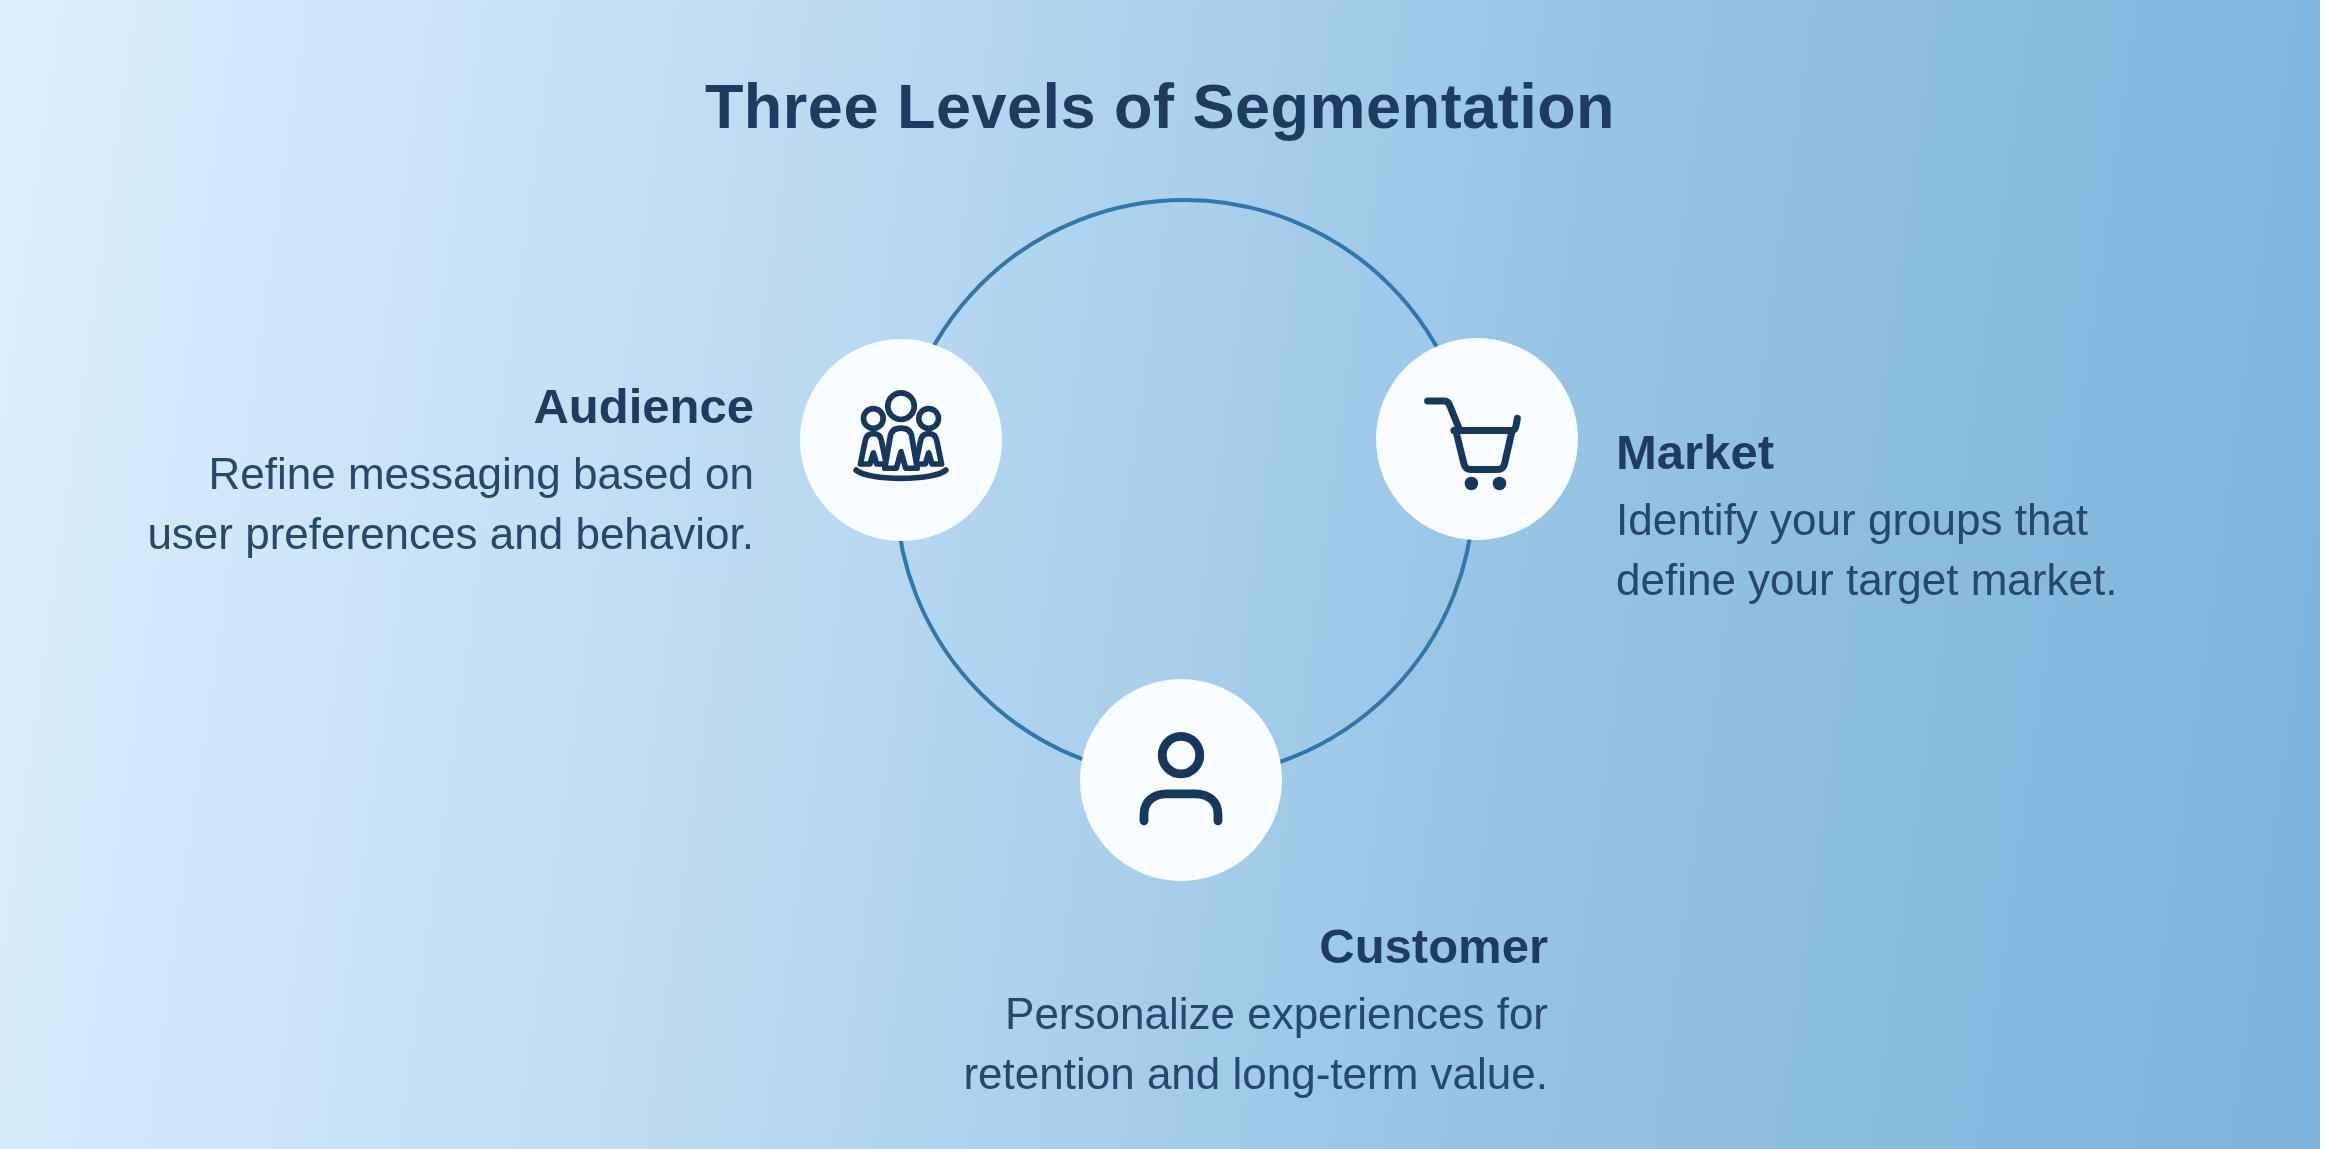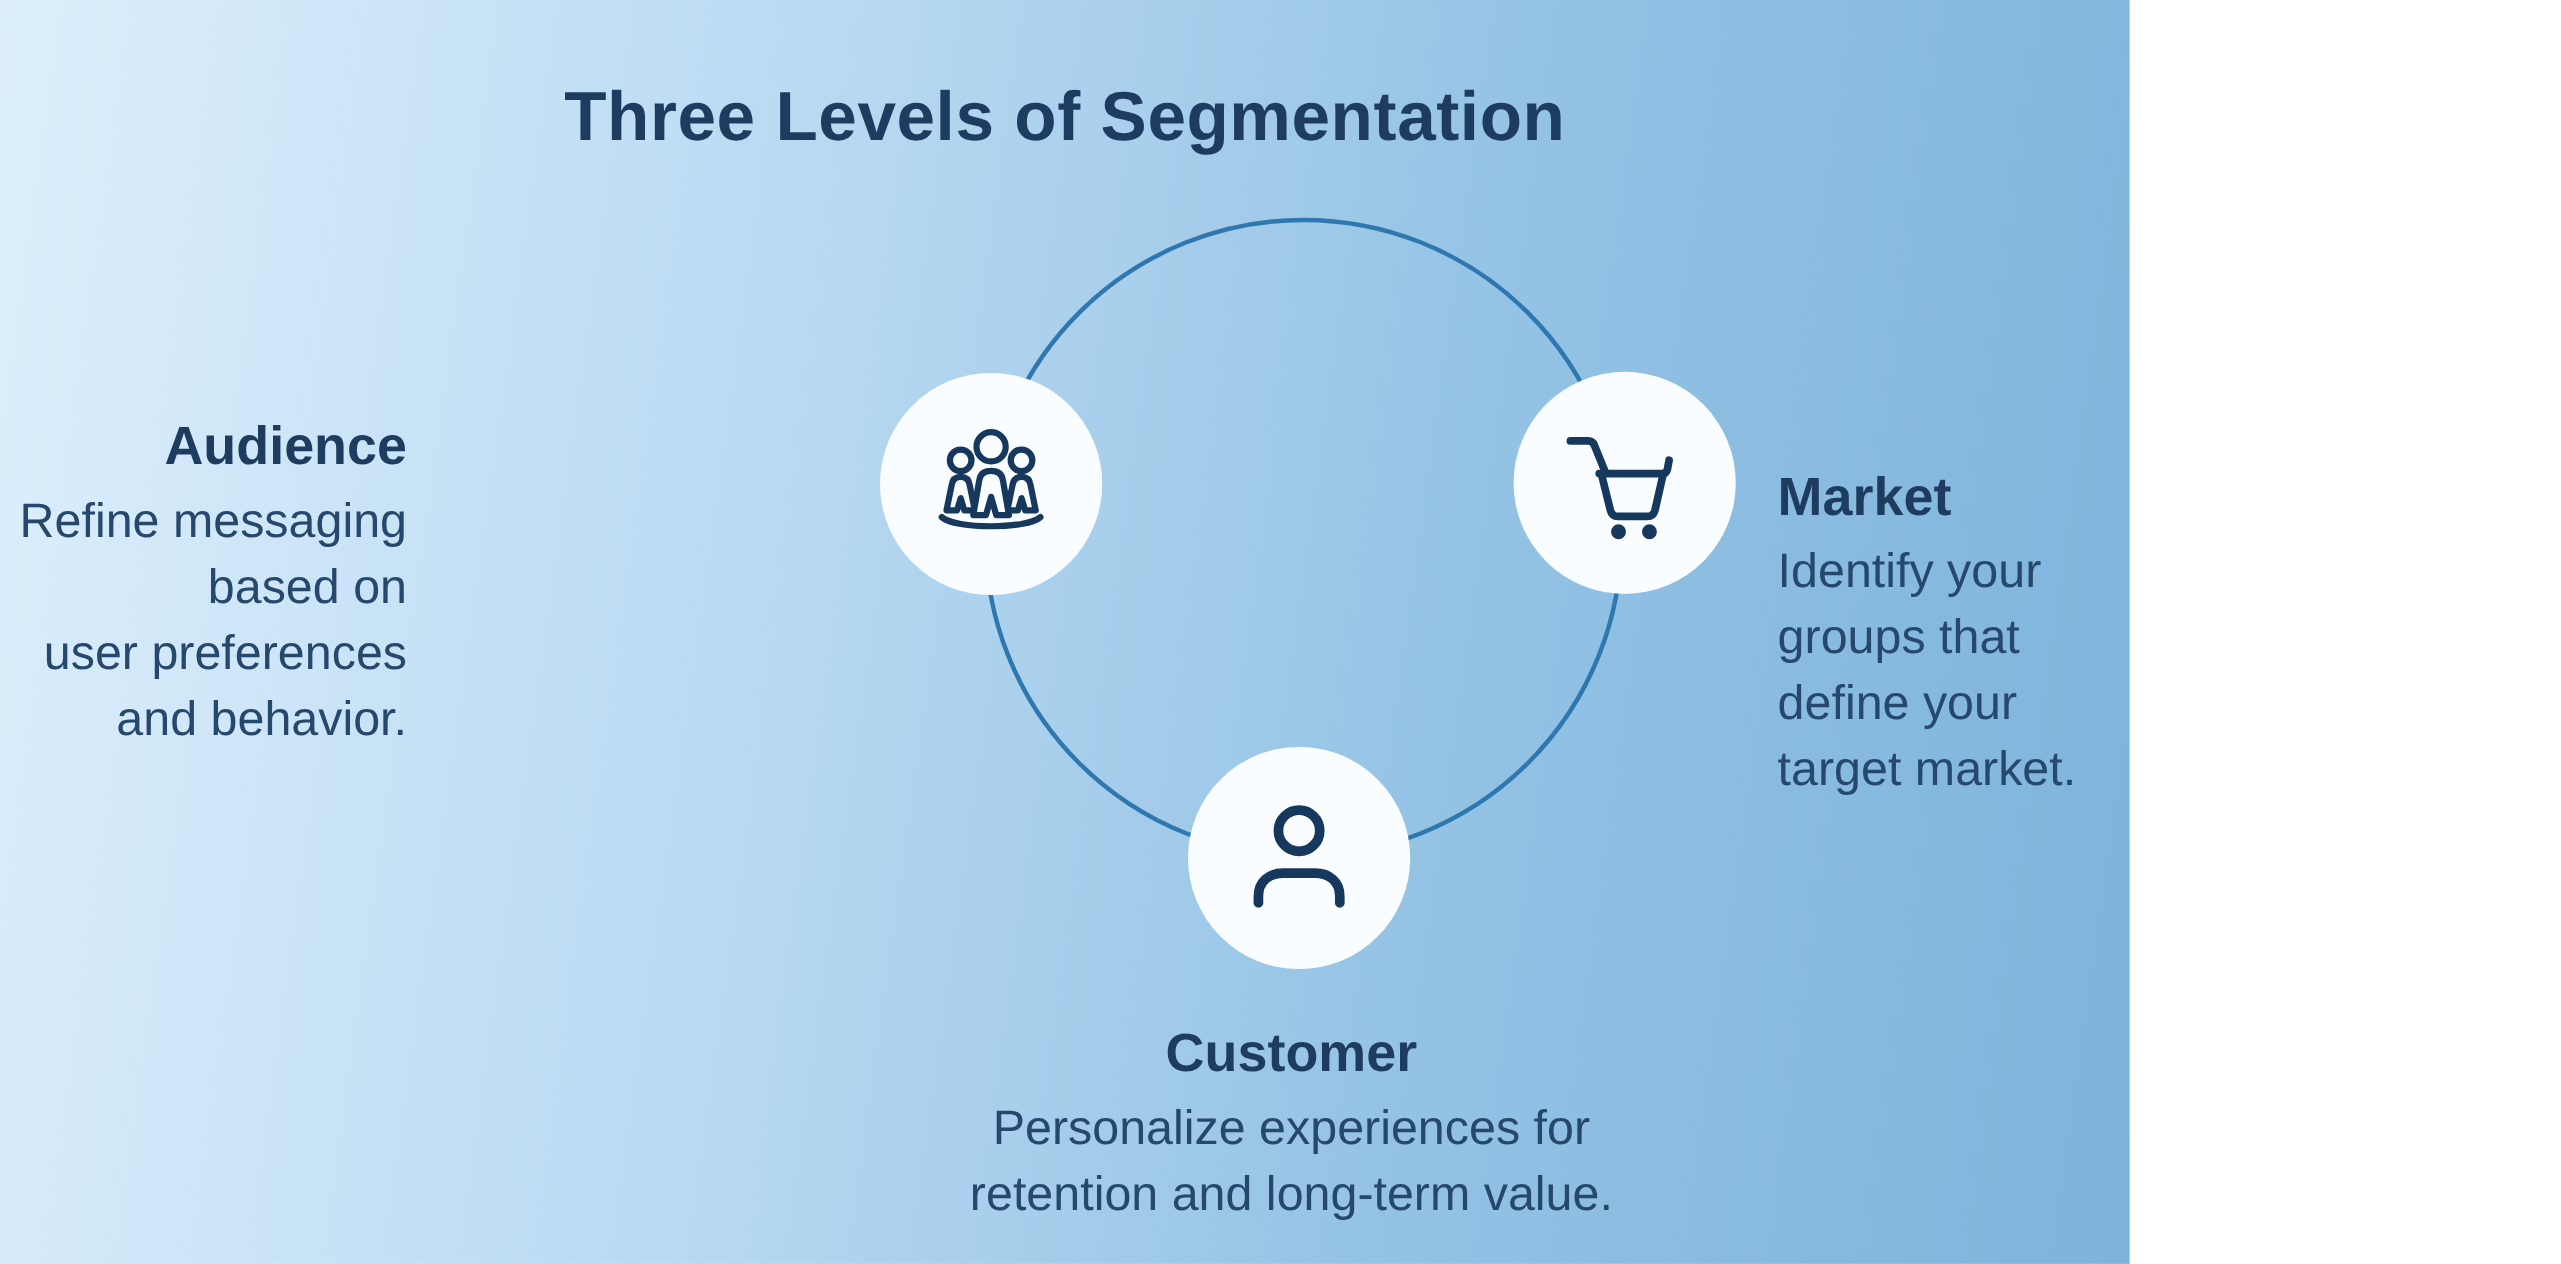--- a/index.html
+++ b/index.html
@@ -1,21 +1,21 @@
 <!DOCTYPE html>
 <html><head>
 <meta charset="utf-8">
 <style>
   * { margin: 0; padding: 0; box-sizing: border-box; }
   html, body { background: #ffffff; }
   body { font-family: "Liberation Sans", sans-serif; }
 
   .canvas {
     position: relative;
-    width: 1936px;
+    width: 2320px;
     height: 1149px;
     overflow: hidden;
     background: linear-gradient(98deg, #ddeffc 0%, #b7d8f1 38%, #93c2e4 68%, #7db3dc 100%);
   }
 
   .title {
     position: absolute;
     top: 70px;
     left: 0;
     width: 100%;
@@ -61,21 +61,21 @@
     justify-content: center;
     z-index: 2;
   }
   .badge-audience { left: 800px; top: 339px; }
   .badge-market   { left: 1376px; top: 338px; }
   .badge-customer { left: 1080px; top: 679px; }
 
   .textblock { position: absolute; z-index: 3; }
   .tb-audience { right: 1566px; top: 376px; text-align: right; }
   .tb-market   { left: 1616px;  top: 376px; text-align: left; margin-top: 46px; }
-  .tb-customer { left: 824px;   top: 916px; width: 700px; text-align: center; margin-top: 12px; }
+  .tb-customer { left: 848px;   top: 916px; width: 700px; text-align: right; }
 
   .section-heading {
     font-size: 49px;
     line-height: 60px;
     font-weight: bold;
     color: #1d3c5f;
   }
   .section-desc {
     margin-top: 8px;
     font-size: 44px;

